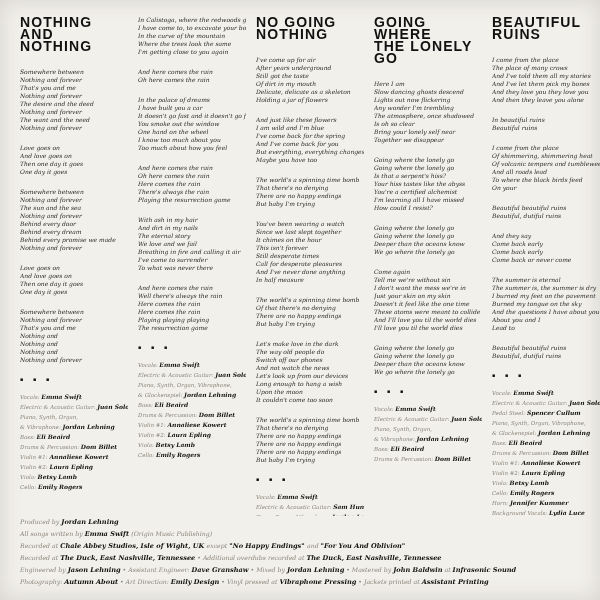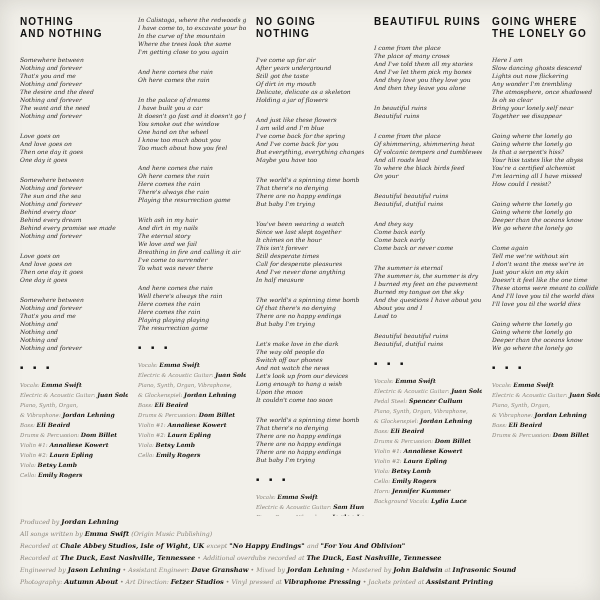--- a/index.html
+++ b/index.html
@@ -15,21 +15,21 @@
     box-sizing:border-box;
   }
   .columns{
     position:absolute;top:16px;left:20px;right:18px;bottom:84px;
     display:flex;gap:10px;
   }
   .song{width:108px;flex:0 0 108px;overflow:hidden;}
   .song-title{
     margin:0 0 16px 0;
     font-family:"Liberation Sans", sans-serif;
-    font-weight:800;font-size:10px;line-height:12px;
+    font-weight:800;font-size:14px;line-height:12px;
     letter-spacing:1.1px;color:#111;
   }
   .stanza{margin:0 0 12px 0;}
   .lyric-line{
     font-style:italic;font-size:6px;line-height:8px;color:#2c2a27;
     white-space:nowrap;
   }
   .sep{
     font-family:"DejaVu Sans", sans-serif;
     font-size:5px;letter-spacing:4px;color:#111;
@@ -228,20 +228,74 @@
           <div class="lyric-line">That there's no denying</div>
           <div class="lyric-line">There are no happy endings</div>
           <div class="lyric-line">There are no happy endings</div>
           <div class="lyric-line">There are no happy endings</div>
           <div class="lyric-line">But baby I'm trying</div>
         </div>
         <div class="sep">▪ ▪ ▪</div>
         <div class="credit-row"><span class="cr-label">Vocals: </span><span class="cr-name">Emma Swift</span></div>
         <div class="credit-row"><span class="cr-label">Electric &amp; Acoustic Guitar: </span><span class="cr-name">Sam Hunter</span></div>
         <div class="credit-row"><span class="cr-label">Piano, Organ, Vibraphone: </span><span class="cr-name">Jordan Lehning</span></div>
+      </section>
+      <section class="song">
+        <h2 class="song-title">
+          <div>GOING WHERE</div>
+          <div>THE LONELY GO</div>
+        </h2>
+        <div class="stanza">
+          <div class="lyric-line">Here I am</div>
+          <div class="lyric-line">Slow dancing ghosts descend</div>
+          <div class="lyric-line">Lights out now flickering</div>
+          <div class="lyric-line">Any wonder I'm trembling</div>
+          <div class="lyric-line">The atmosphere, once shadowed</div>
+          <div class="lyric-line">Is oh so clear</div>
+          <div class="lyric-line">Bring your lonely self near</div>
+          <div class="lyric-line">Together we disappear</div>
+        </div>
+        <div class="stanza">
+          <div class="lyric-line">Going where the lonely go</div>
+          <div class="lyric-line">Going where the lonely go</div>
+          <div class="lyric-line">Is that a serpent's hiss?</div>
+          <div class="lyric-line">Your hiss tastes like the abyss</div>
+          <div class="lyric-line">You're a certified alchemist</div>
+          <div class="lyric-line">I'm learning all I have missed</div>
+          <div class="lyric-line">How could I resist?</div>
+        </div>
+        <div class="stanza">
+          <div class="lyric-line">Going where the lonely go</div>
+          <div class="lyric-line">Going where the lonely go</div>
+          <div class="lyric-line">Deeper than the oceans know</div>
+          <div class="lyric-line">We go where the lonely go</div>
+        </div>
+        <div class="stanza">
+          <div class="lyric-line">Come again</div>
+          <div class="lyric-line">Tell me we're without sin</div>
+          <div class="lyric-line">I don't want the mess we're in</div>
+          <div class="lyric-line">Just your skin on my skin</div>
+          <div class="lyric-line">Doesn't it feel like the one time</div>
+          <div class="lyric-line">These atoms were meant to collide</div>
+          <div class="lyric-line">And I'll love you til the world dies</div>
+          <div class="lyric-line">I'll love you til the world dies</div>
+        </div>
+        <div class="stanza">
+          <div class="lyric-line">Going where the lonely go</div>
+          <div class="lyric-line">Going where the lonely go</div>
+          <div class="lyric-line">Deeper than the oceans know</div>
+          <div class="lyric-line">We go where the lonely go</div>
+        </div>
+        <div class="sep">▪ ▪ ▪</div>
+        <div class="credit-row"><span class="cr-label">Vocals: </span><span class="cr-name">Emma Swift</span></div>
+        <div class="credit-row"><span class="cr-label">Electric &amp; Acoustic Guitar: </span><span class="cr-name">Juan Solorzano</span></div>
+        <div class="credit-row"><span class="cr-label">Piano, Synth, Organ,</span></div>
+        <div class="credit-row"><span class="cr-label">&amp; Vibraphone: </span><span class="cr-name">Jordan Lehning</span></div>
+        <div class="credit-row"><span class="cr-label">Bass: </span><span class="cr-name">Eli Beaird</span></div>
+        <div class="credit-row"><span class="cr-label">Drums &amp; Percussion: </span><span class="cr-name">Dom Billet</span></div>
       </section>
       <section class="song">
         <h2 class="song-title">
           <div>BEAUTIFUL RUINS</div>
         </h2>
         <div class="stanza">
           <div class="lyric-line">I come from the place</div>
           <div class="lyric-line">The place of many crows</div>
           <div class="lyric-line">And I've told them all my stories</div>
           <div class="lyric-line">And I've let them pick my bones</div>
@@ -291,76 +345,22 @@
         <div class="credit-row"><span class="cr-label">&amp; Glockenspiel: </span><span class="cr-name">Jordan Lehning</span></div>
         <div class="credit-row"><span class="cr-label">Bass: </span><span class="cr-name">Eli Beaird</span></div>
         <div class="credit-row"><span class="cr-label">Drums &amp; Percussion: </span><span class="cr-name">Dom Billet</span></div>
         <div class="credit-row"><span class="cr-label">Violin #1: </span><span class="cr-name">Annaliese Kowert</span></div>
         <div class="credit-row"><span class="cr-label">Violin #2: </span><span class="cr-name">Laura Epling</span></div>
         <div class="credit-row"><span class="cr-label">Viola: </span><span class="cr-name">Betsy Lamb</span></div>
         <div class="credit-row"><span class="cr-label">Cello: </span><span class="cr-name">Emily Rogers</span></div>
         <div class="credit-row"><span class="cr-label">Horn: </span><span class="cr-name">Jennifer Kummer</span></div>
         <div class="credit-row"><span class="cr-label">Background Vocals: </span><span class="cr-name">Lydia Luce</span></div>
       </section>
-      <section class="song">
-        <h2 class="song-title">
-          <div>GOING WHERE</div>
-          <div>THE LONELY GO</div>
-        </h2>
-        <div class="stanza">
-          <div class="lyric-line">Here I am</div>
-          <div class="lyric-line">Slow dancing ghosts descend</div>
-          <div class="lyric-line">Lights out now flickering</div>
-          <div class="lyric-line">Any wonder I'm trembling</div>
-          <div class="lyric-line">The atmosphere, once shadowed</div>
-          <div class="lyric-line">Is oh so clear</div>
-          <div class="lyric-line">Bring your lonely self near</div>
-          <div class="lyric-line">Together we disappear</div>
-        </div>
-        <div class="stanza">
-          <div class="lyric-line">Going where the lonely go</div>
-          <div class="lyric-line">Going where the lonely go</div>
-          <div class="lyric-line">Is that a serpent's hiss?</div>
-          <div class="lyric-line">Your hiss tastes like the abyss</div>
-          <div class="lyric-line">You're a certified alchemist</div>
-          <div class="lyric-line">I'm learning all I have missed</div>
-          <div class="lyric-line">How could I resist?</div>
-        </div>
-        <div class="stanza">
-          <div class="lyric-line">Going where the lonely go</div>
-          <div class="lyric-line">Going where the lonely go</div>
-          <div class="lyric-line">Deeper than the oceans know</div>
-          <div class="lyric-line">We go where the lonely go</div>
-        </div>
-        <div class="stanza">
-          <div class="lyric-line">Come again</div>
-          <div class="lyric-line">Tell me we're without sin</div>
-          <div class="lyric-line">I don't want the mess we're in</div>
-          <div class="lyric-line">Just your skin on my skin</div>
-          <div class="lyric-line">Doesn't it feel like the one time</div>
-          <div class="lyric-line">These atoms were meant to collide</div>
-          <div class="lyric-line">And I'll love you til the world dies</div>
-          <div class="lyric-line">I'll love you til the world dies</div>
-        </div>
-        <div class="stanza">
-          <div class="lyric-line">Going where the lonely go</div>
-          <div class="lyric-line">Going where the lonely go</div>
-          <div class="lyric-line">Deeper than the oceans know</div>
-          <div class="lyric-line">We go where the lonely go</div>
-        </div>
-        <div class="sep">▪ ▪ ▪</div>
-        <div class="credit-row"><span class="cr-label">Vocals: </span><span class="cr-name">Emma Swift</span></div>
-        <div class="credit-row"><span class="cr-label">Electric &amp; Acoustic Guitar: </span><span class="cr-name">Juan Solorzano</span></div>
-        <div class="credit-row"><span class="cr-label">Piano, Synth, Organ,</span></div>
-        <div class="credit-row"><span class="cr-label">&amp; Vibraphone: </span><span class="cr-name">Jordan Lehning</span></div>
-        <div class="credit-row"><span class="cr-label">Bass: </span><span class="cr-name">Eli Beaird</span></div>
-        <div class="credit-row"><span class="cr-label">Drums &amp; Percussion: </span><span class="cr-name">Dom Billet</span></div>
-      </section>
     </div>
   <div class="footer" id="footer">
       <div class="footer-line"><span class="fp">Produced by </span><span class="fb">Jordan Lehning</span></div>
       <div class="footer-line"><span class="fp">All songs written by </span><span class="fb">Emma Swift </span><span class="fp">(Origin Music Publishing)</span></div>
       <div class="footer-line"><span class="fp">Recorded at </span><span class="fb">Chale Abbey Studios, Isle of Wight, UK </span><span class="fp">except </span><span class="fb">"No Happy Endings" </span><span class="fp">and </span><span class="fb">"For You And Oblivion"</span></div>
       <div class="footer-line"><span class="fp">Recorded at </span><span class="fb">The Duck, East Nashville, Tennessee</span><span class="fp">   •   Additional overdubs recorded at </span><span class="fb">The Duck, East Nashville, Tennessee</span></div>
       <div class="footer-line"><span class="fp">Engineered by </span><span class="fb">Jason Lehning</span><span class="fp">   •   Assistant Engineer: </span><span class="fb">Dave Granshaw</span><span class="fp">   •   Mixed by </span><span class="fb">Jordan Lehning</span><span class="fp">   •   Mastered by </span><span class="fb">John Baldwin</span><span class="fp"> at </span><span class="fb">Infrasonic Sound</span></div>
-      <div class="footer-line"><span class="fp">Photography: </span><span class="fb">Autumn About</span><span class="fp">   •   Art Direction: </span><span class="fb">Fetzer Studios</span><span class="fp">   •   Vinyl pressed at </span><span class="fb">Vibraphone Pressing</span><span class="fp">   •   Jackets printed at </span><span class="fb">Assistant Printing</span></div>
+      <div class="footer-line"><span class="fp">Photography: </span><span class="fb">Autumn About</span><span class="fp">   •   Art Direction: </span><span class="fb">Emily Design</span><span class="fp">   •   Vinyl pressed at </span><span class="fb">Vibraphone Pressing</span><span class="fp">   •   Jackets printed at </span><span class="fb">Assistant Printing</span></div>
     </div>
 </div>
 
 </body></html>

